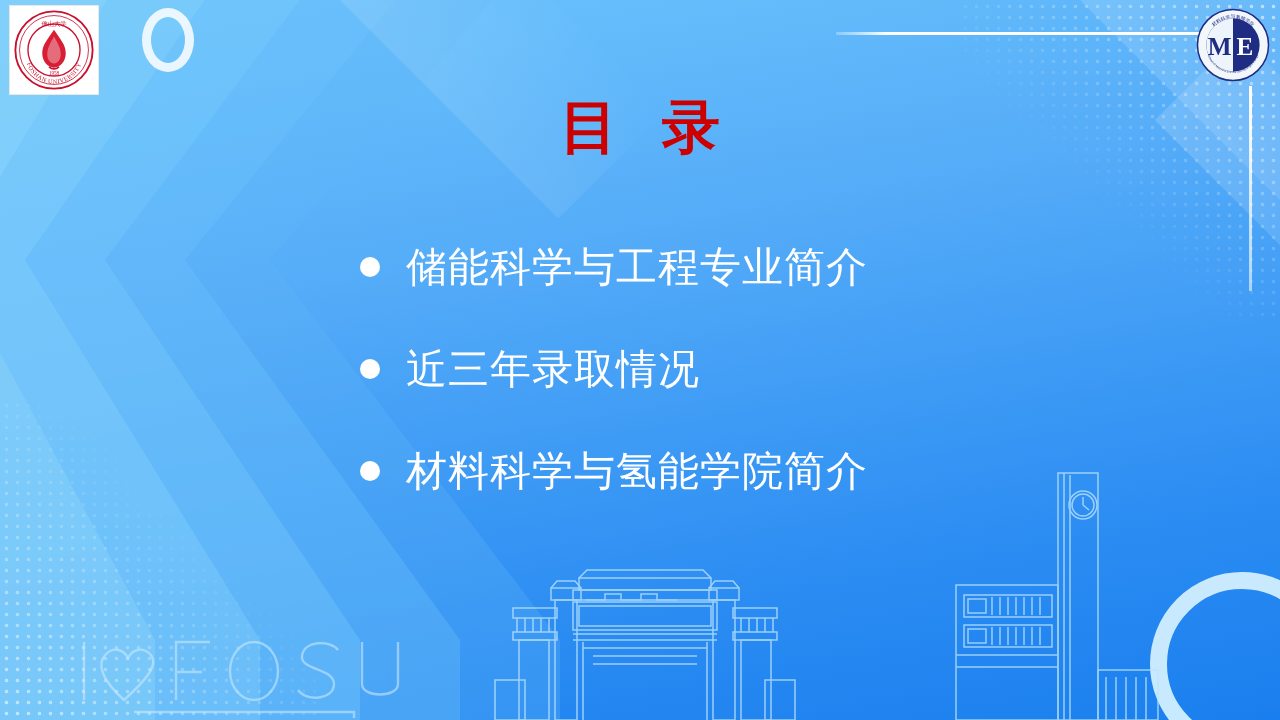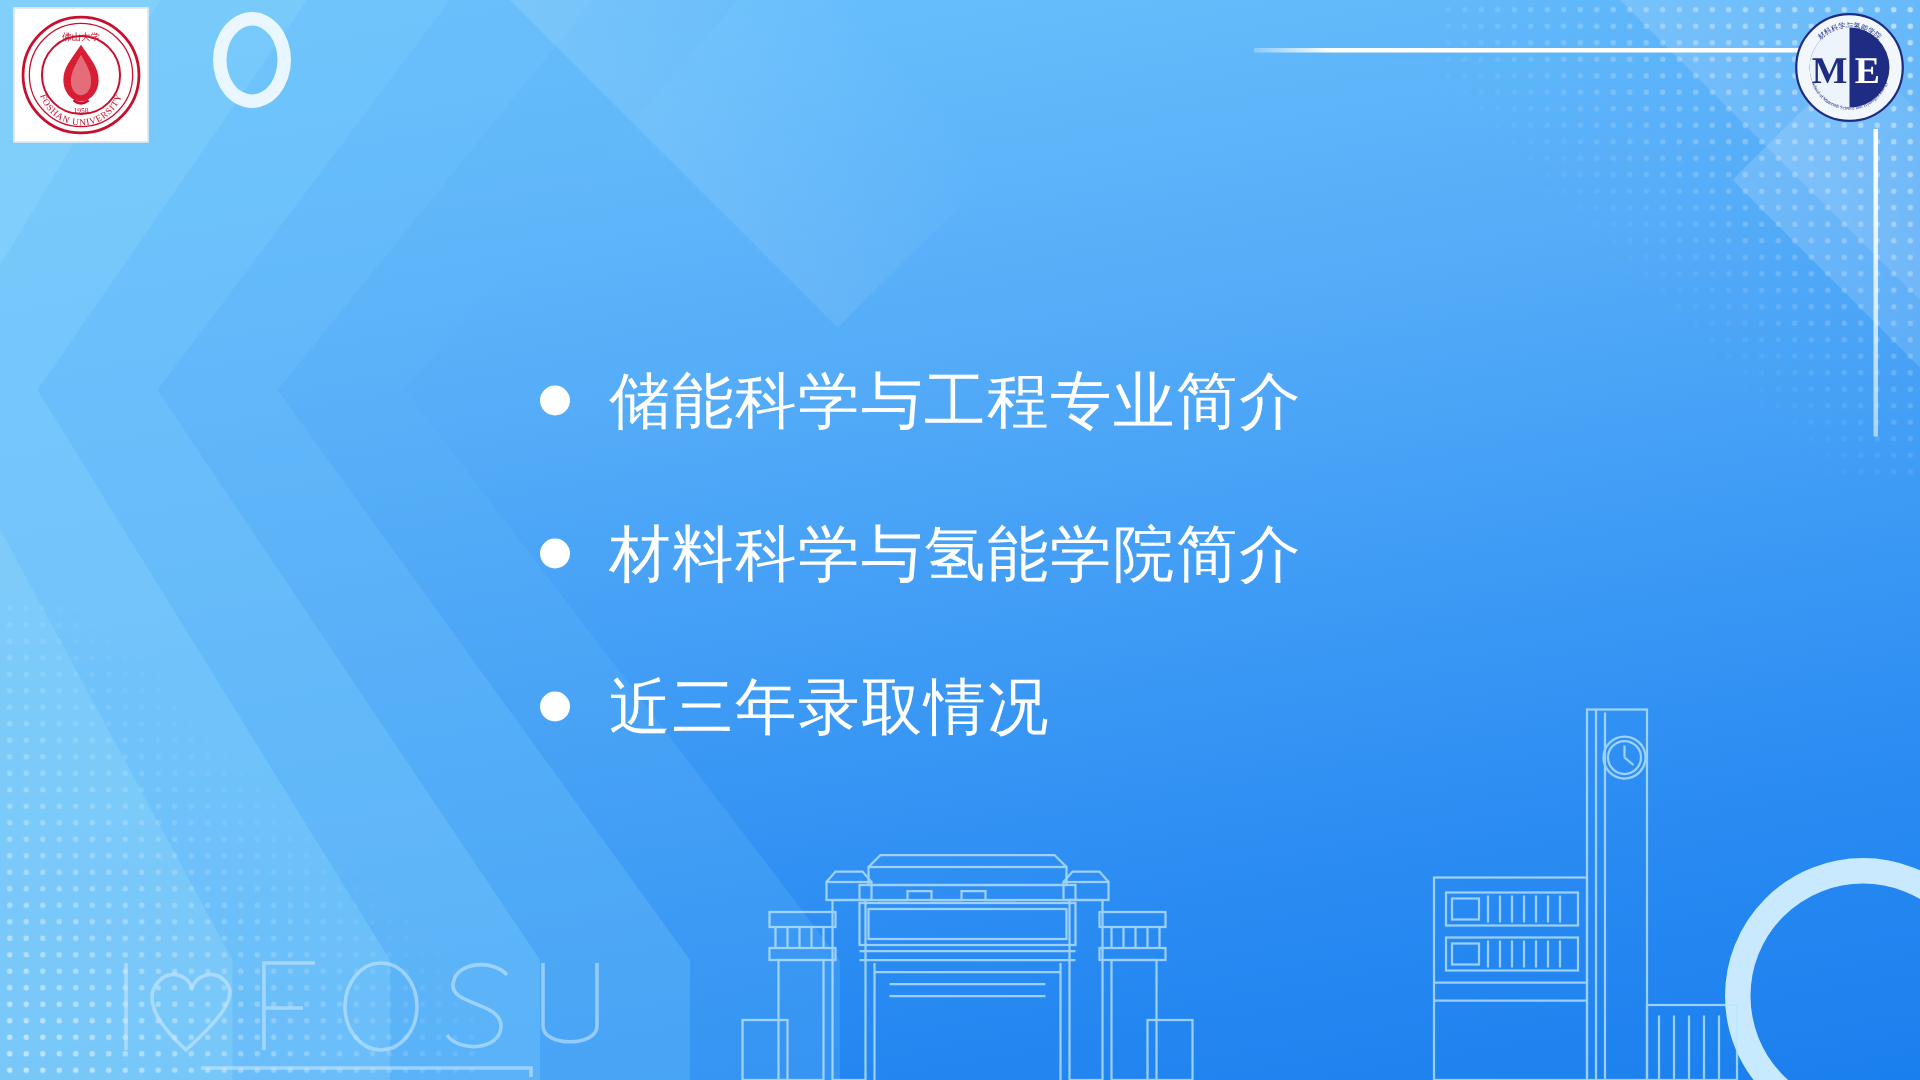--- a/index.html
+++ b/index.html
@@ -264,32 +264,33 @@
       <text font-size="6.5" fill="#1F2C83" font-family="'Liberation Serif',serif">
         <textPath href="#arcMeTop" startOffset="50%" text-anchor="middle">材料科学与氢能学院</textPath>
       </text>
       <path id="arcMeBot" d="M 14 52 A 36 36 0 0 0 86 52" fill="none"></path>
       <text font-size="4.4" fill="#1F2C83" font-family="'Liberation Serif',serif">
         <textPath href="#arcMeBot" startOffset="50%" text-anchor="middle">School of Materials Science and Hydrogen Energy</textPath>
       </text>
     </svg>
   </div>
 
+  <div class="title">目 录</div>
 
   <div class="toc">
 
     <div class="toc-item">
       <span class="toc-bullet"></span>
       <span class="toc-label">储能科学与工程专业简介</span>
     </div>
 
     <div class="toc-item">
       <span class="toc-bullet"></span>
+      <span class="toc-label">近三年录取情况</span>
+    </div>
+
+    <div class="toc-item">
+      <span class="toc-bullet"></span>
       <span class="toc-label">材料科学与氢能学院简介</span>
     </div>
 
-    <div class="toc-item">
-      <span class="toc-bullet"></span>
-      <span class="toc-label">近三年录取情况</span>
-    </div>
-
   </div>
 </div>
 
 </body></html>

